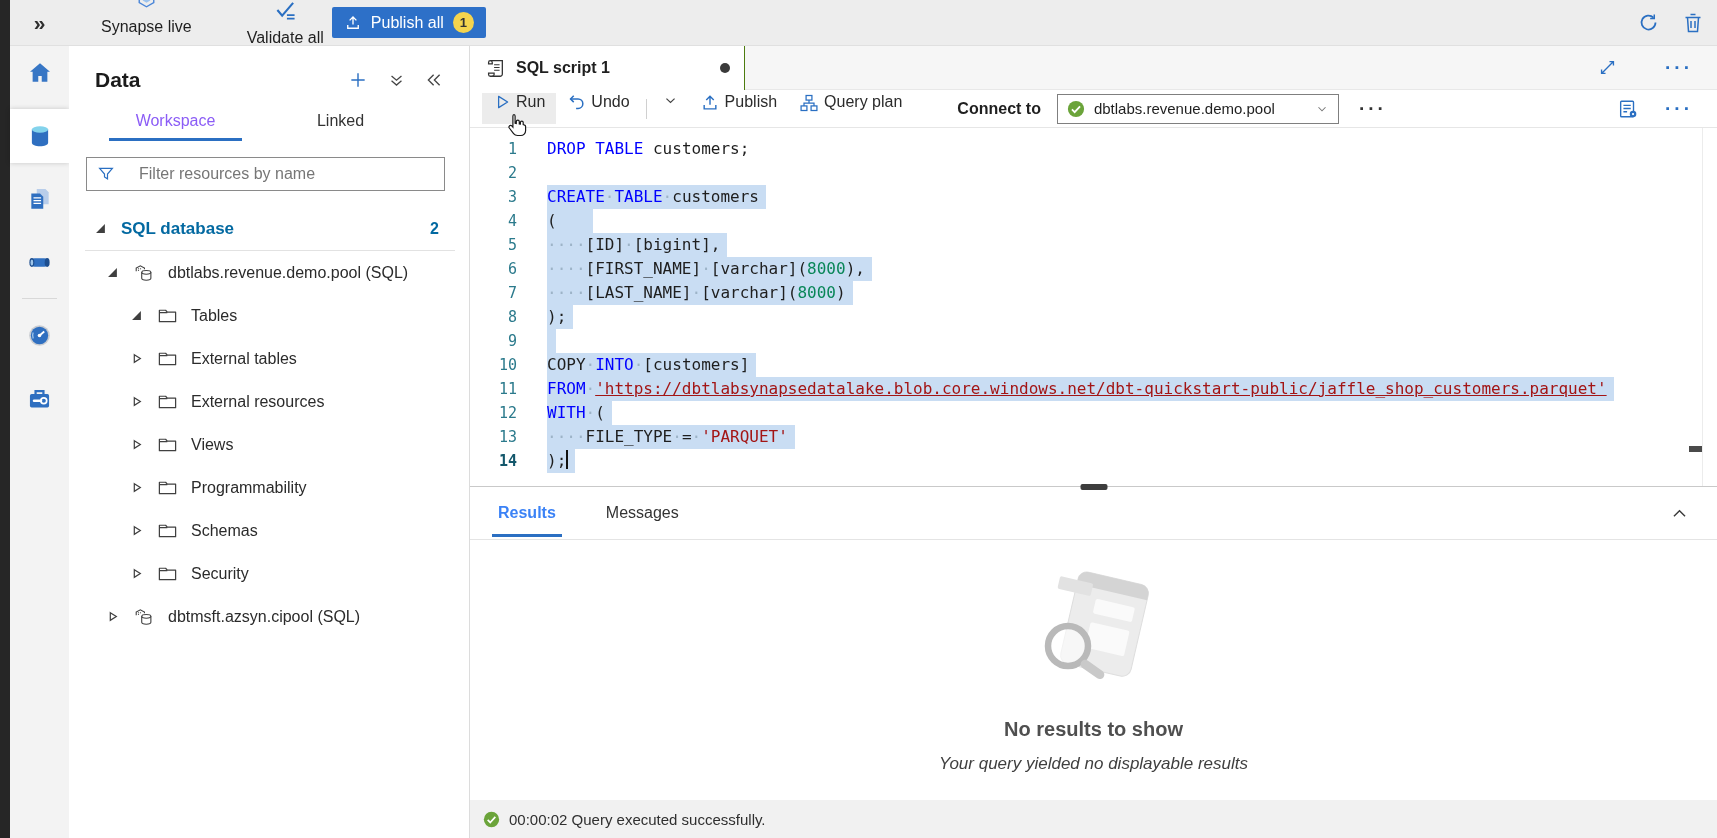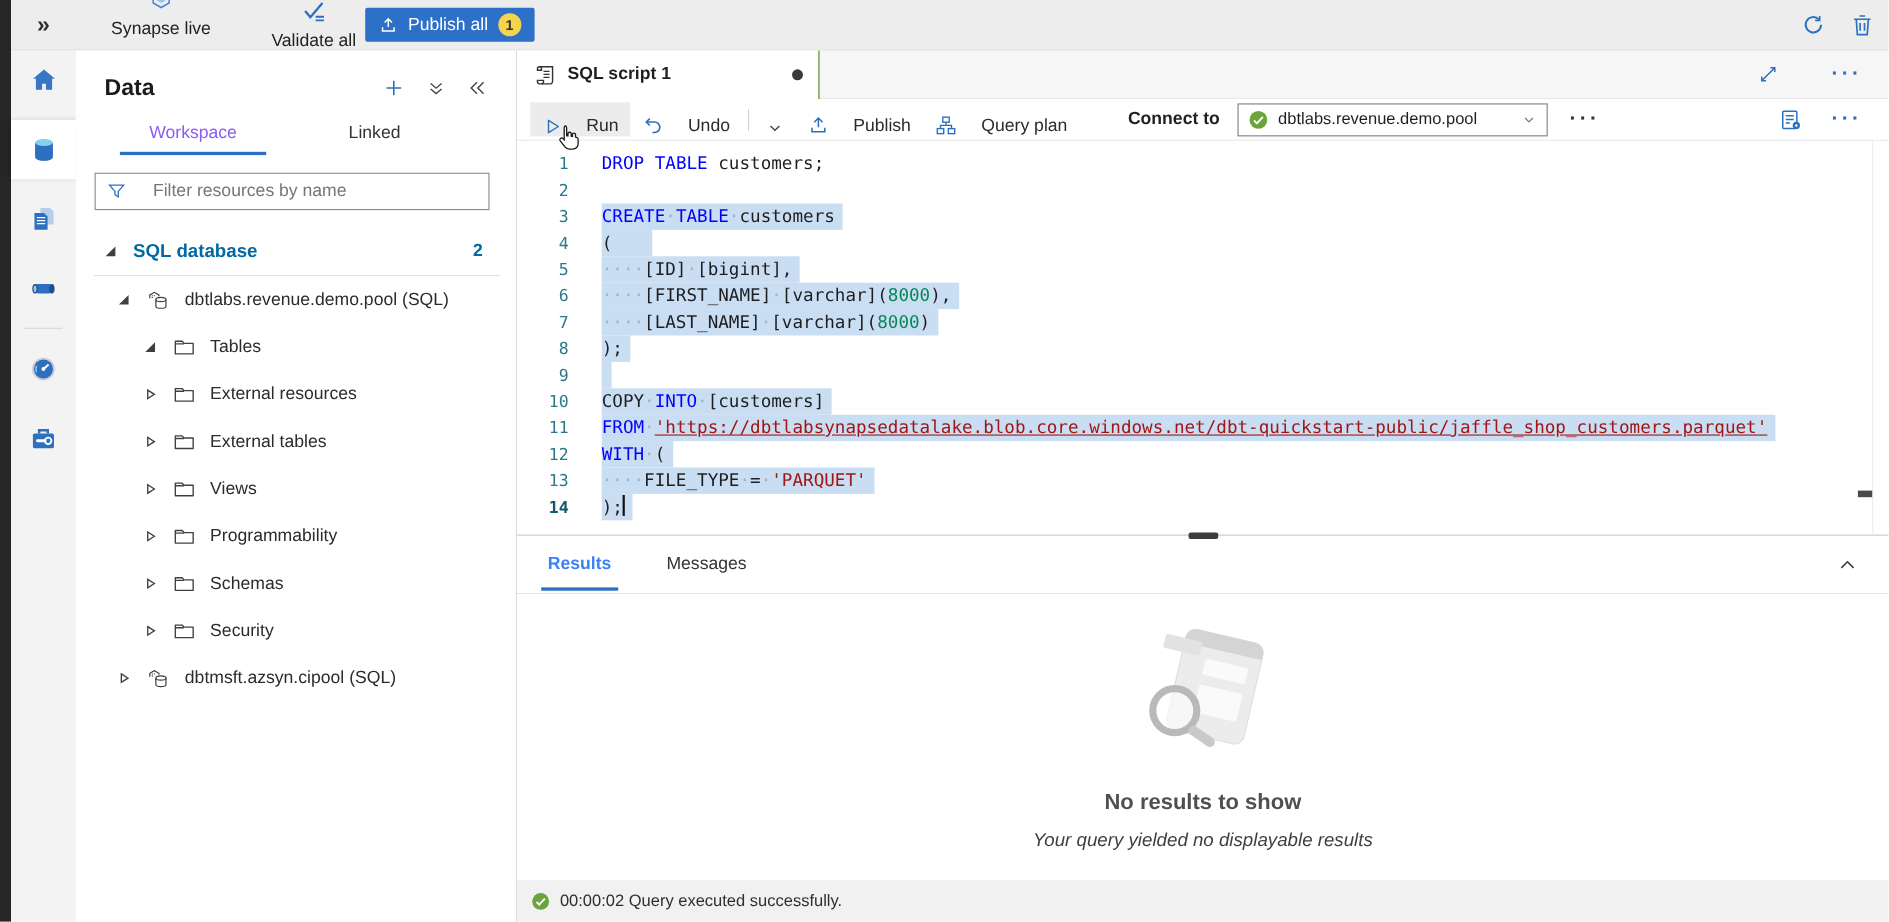--- a/index.html
+++ b/index.html
@@ -50,21 +50,21 @@
   
   #editor-pane{position:absolute;left:470px;top:46px;width:1247px;height:792px;display:flex;
                flex-direction:column;box-sizing:border-box;}
   .tabrow{height:44px;background:#f6f6f6;display:flex;align-items:stretch;border-bottom:1px solid #e8e8e8;box-sizing:border-box;}
   .doc-tab{width:246px;background:#fff;border-right:1px solid #4d7c0f;display:flex;align-items:center;
            padding:0 14px;gap:10px;font-size:16px;font-weight:700;color:#1f1f1f;margin-bottom:-1px;}
   .dirty-dot{margin-left:auto;width:10px;height:10px;border-radius:50%;background:#3a3a3a;}
   .tabrow-right{margin-left:auto;display:flex;align-items:center;gap:28px;padding-right:24px;}
   .toolbar{height:38px;background:#fff;border-bottom:1px solid #e6e6e6;display:flex;align-items:center;
            font-size:16px;color:#2b2b2b;box-sizing:border-box;padding-left:12px;}
-  .tb-btn{display:flex;align-items:flex-end;gap:22px;padding:0 11px;height:31px;}
+  .tb-btn{display:flex;align-items:flex-start;gap:5px;padding:0 11px;height:31px;}
   .tb-btn.hovered{background:#ececec;}
   .tb-divider{width:1px;height:20px;background:#d0d0d0;margin:0 5px;}
   .connect-label{font-weight:700;margin-left:44px;color:#1f1f1f;}
   .pool-dd{margin-left:16px;width:282px;height:30px;border:1px solid #7f7f7f;display:flex;align-items:center;
            gap:9px;padding:0 9px;box-sizing:border-box;background:#fff;font-size:15px;color:#1f1f1f;}
   .pool-dd .chev{margin-left:auto;}
   .tb-more{font-size:19px;letter-spacing:3px;margin-left:20px;color:#333;font-weight:700;}
   .tb-more.blue{color:#2a6fc2;}
   .toolbar-right{margin-left:auto;display:flex;align-items:center;gap:26px;padding-right:24px;}
   
@@ -295,35 +295,35 @@
           <svg width="11" height="11" viewBox="0 0 10 10">
             <path d="M3 1.5l5.5 3.5L3 8.5z" fill="none" stroke="#3f3f3f" stroke-width="1.1"></path>
           </svg>
         </span>
         <span class="tree-icon">
           <svg width="21" height="21" viewBox="0 0 22 22" fill="none" stroke="#404040" stroke-width="1.3" stroke-linejoin="round">
             <path d="M2.5 5.5h6.5l1.8 2h8.7v10h-17z"></path>
             <path d="M2.5 8h8.3"></path>
           </svg>
         </span>
+        <span>External tables</span>
+      </div>
+      <div class="tree-row" style="padding-left: 62px;">
+        <span class="tree-exp">
+          <svg width="11" height="11" viewBox="0 0 10 10">
+            <path d="M3 1.5l5.5 3.5L3 8.5z" fill="none" stroke="#3f3f3f" stroke-width="1.1"></path>
+          </svg>
+        </span>
+        <span class="tree-icon">
+          <svg width="21" height="21" viewBox="0 0 22 22" fill="none" stroke="#404040" stroke-width="1.3" stroke-linejoin="round">
+            <path d="M2.5 5.5h6.5l1.8 2h8.7v10h-17z"></path>
+            <path d="M2.5 8h8.3"></path>
+          </svg>
+        </span>
         <span>External resources</span>
-      </div>
-      <div class="tree-row" style="padding-left: 62px;">
-        <span class="tree-exp">
-          <svg width="11" height="11" viewBox="0 0 10 10">
-            <path d="M3 1.5l5.5 3.5L3 8.5z" fill="none" stroke="#3f3f3f" stroke-width="1.1"></path>
-          </svg>
-        </span>
-        <span class="tree-icon">
-          <svg width="21" height="21" viewBox="0 0 22 22" fill="none" stroke="#404040" stroke-width="1.3" stroke-linejoin="round">
-            <path d="M2.5 5.5h6.5l1.8 2h8.7v10h-17z"></path>
-            <path d="M2.5 8h8.3"></path>
-          </svg>
-        </span>
-        <span>External tables</span>
       </div>
       <div class="tree-row" style="padding-left: 62px;">
         <span class="tree-exp">
           <svg width="11" height="11" viewBox="0 0 10 10">
             <path d="M3 1.5l5.5 3.5L3 8.5z" fill="none" stroke="#3f3f3f" stroke-width="1.1"></path>
           </svg>
         </span>
         <span class="tree-icon">
           <svg width="21" height="21" viewBox="0 0 22 22" fill="none" stroke="#404040" stroke-width="1.3" stroke-linejoin="round">
             <path d="M2.5 5.5h6.5l1.8 2h8.7v10h-17z"></path>

